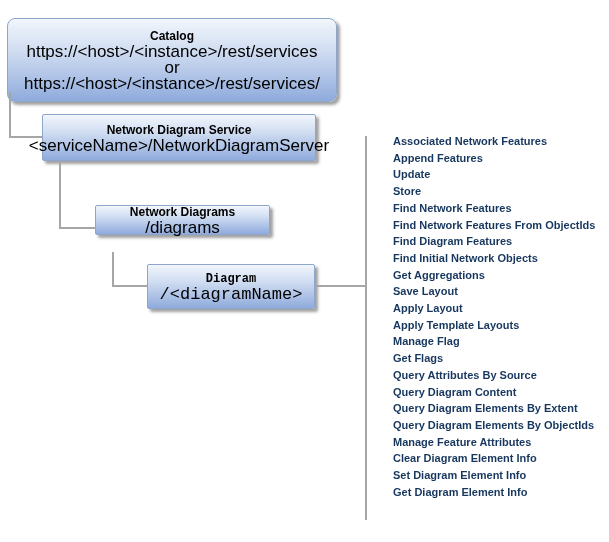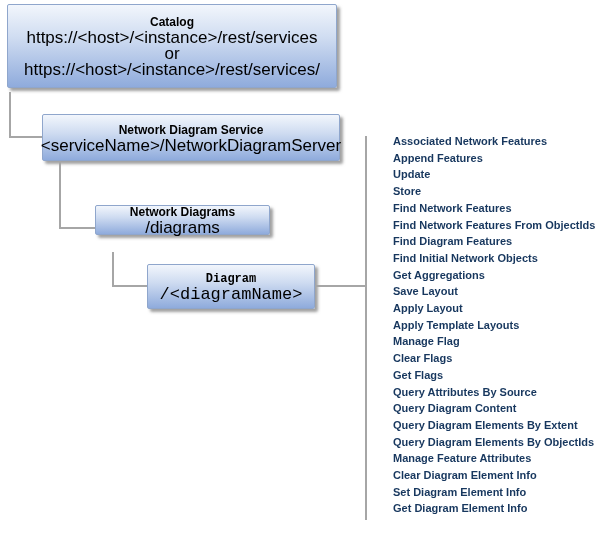--- a/index.html
+++ b/index.html
@@ -11,22 +11,22 @@
   .node {
     position:absolute; box-sizing:border-box;
     display:flex; flex-direction:column; align-items:center; justify-content:center;
     background:linear-gradient(180deg, #f2f6fc 0%, #cfdcf1 40%, #8fabdc 100%);
     border:1px solid #8fa6cc; border-radius:2px;
     box-shadow:3px 3px 3px rgba(130,130,130,0.75);
     text-align:center; cursor:pointer;
   }
   .node .title { font-weight:bold; font-size:12px; color:#000; line-height:16px; }
   .node .line  { font-size:17px; color:#000; line-height:16px; }
-  #box-catalog  { left:7px;   top:4px;   width:330px; height:84px; }
-  #box-service  { left:42px;  top:114px; width:298px; height:47px; }
+  #box-catalog  { left:7px;   top:18px;   width:330px; height:84px;border-radius:8px; }
+  #box-service  { left:42px;  top:114px; width:274px; height:47px; }
   #box-diagrams { left:95px;  top:205px; width:175px; height:30px; }
   #box-diagram  { left:147px; top:264px; width:168px; height:45px;font-family:Liberation Mono, monospace; }
   
   .conn { position:absolute; background:#a6a6a6; }
   #c1v { left:9px;   top:92px;  width:2px;  height:46px; }
   #c1h { left:9px;   top:136px; width:33px; height:2px; }
   #c2v { left:59px;  top:161px; width:2px;  height:68px; }
   #c2h { left:59px;  top:227px; width:36px; height:2px; }
   #c3v { left:112px; top:252px; width:2px;  height:35px; }
   #c3h { left:112px; top:285px; width:35px; height:2px; }
@@ -83,21 +83,20 @@
       <div class="op">Store</div>
       <div class="op">Find Network Features</div>
       <div class="op">Find Network Features From ObjectIds</div>
       <div class="op">Find Diagram Features</div>
       <div class="op">Find Initial Network Objects</div>
       <div class="op">Get Aggregations</div>
       <div class="op">Save Layout</div>
       <div class="op">Apply Layout</div>
       <div class="op">Apply Template Layouts</div>
       <div class="op">Manage Flag</div>
-      <div class="op">Clear Flags</div>
       <div class="op">Get Flags</div>
       <div class="op">Query Attributes By Source</div>
       <div class="op">Query Diagram Content</div>
       <div class="op">Query Diagram Elements By Extent</div>
       <div class="op">Query Diagram Elements By ObjectIds</div>
       <div class="op">Manage Feature Attributes</div>
       <div class="op">Clear Diagram Element Info</div>
       <div class="op">Set Diagram Element Info</div>
       <div class="op">Get Diagram Element Info</div>
     </div>

